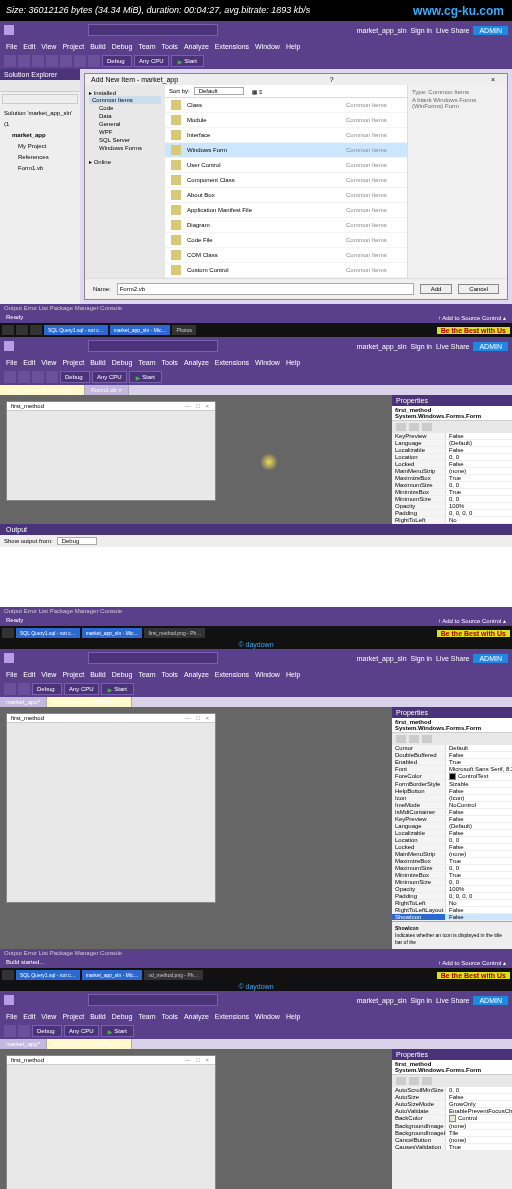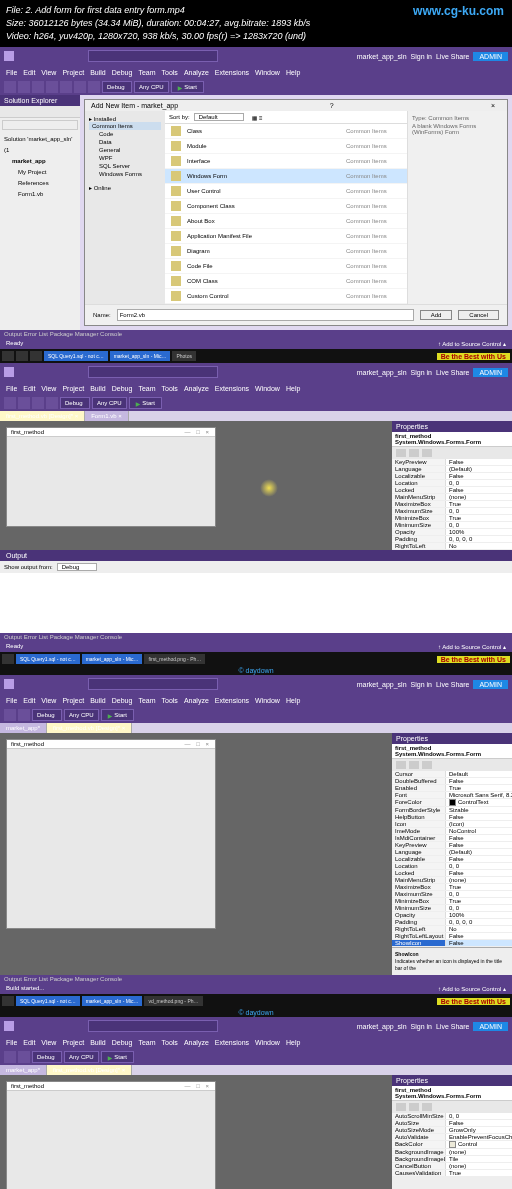--- a/index.html
+++ b/index.html
@@ -92,23 +92,21 @@
 .out-body { min-height:60px; background:#fff; }
 
 .out-tabs { background:#5a3f8a; color:#ccc; font-size:6px; padding:1px 4px; }
 
 .wm-mid { text-align:center; background:#111; padding:1px; color:#3da9f5; font-size:7px; }
 </style>
 </head>
 <body>
 
 <div class="header-info">
-  <div class="line">File: 2. Add form for first data entry form.mp4</div>
   <div class="line">Size: 36012126 bytes (34.34 MiB), duration: 00:04:27, avg.bitrate: 1893 kb/s</div>
-  <div class="line">Video: h264, yuv420p, 1280x720, 938 kb/s, 30.00 fps(r) =&gt; 1283x720 (und)</div>
   <div class="watermark">www.cg-ku.com</div>
 </div>
 
 <div class="vs">
   <div class="vs-titlebar">
     <div class="logo"></div>
     <div class="srch"></div>
     <div class="right">
       <span>market_app_sln</span>
       <span>Sign in</span>

